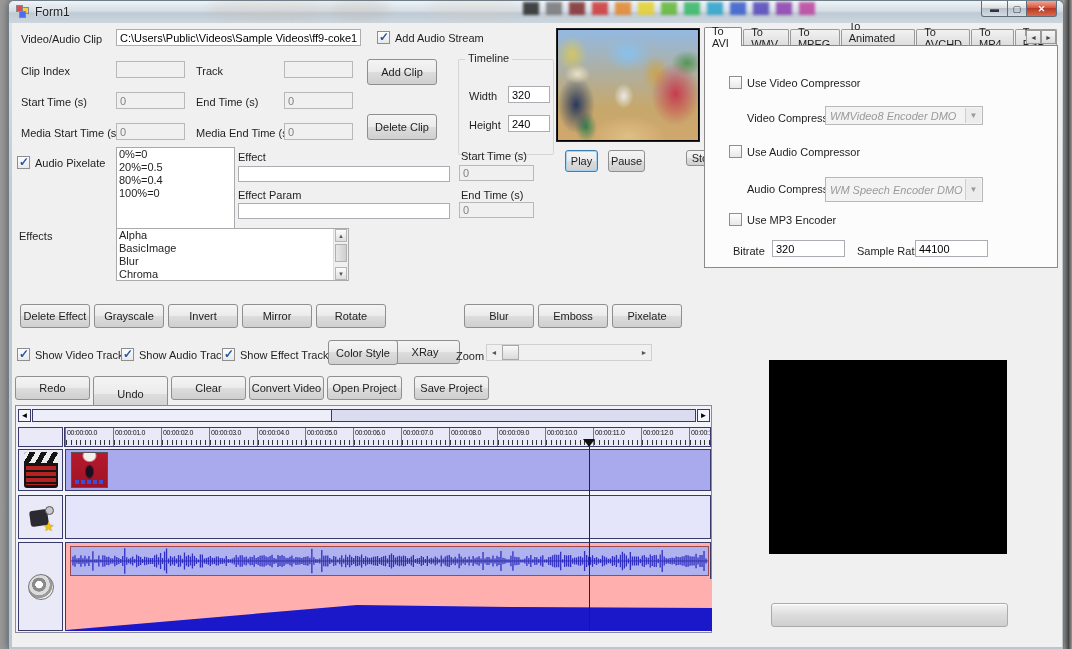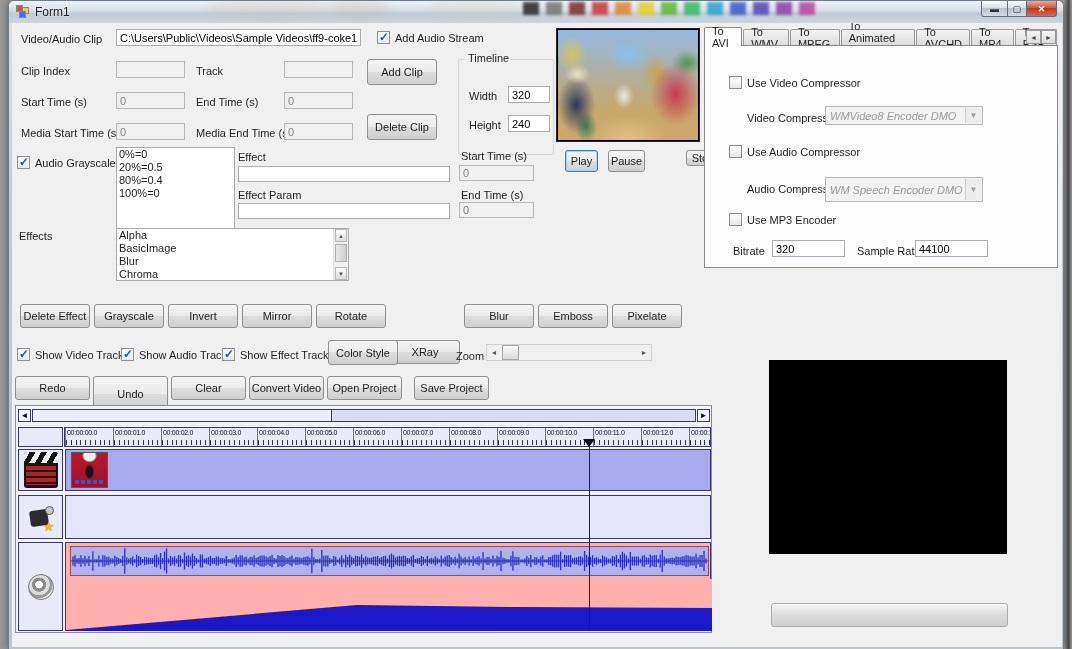--- a/index.html
+++ b/index.html
@@ -203,21 +203,21 @@
       <input class="tbx dis" style="left: 272px; top: 69px; width: 69px; height: 17px;" value="0">
 
       <div class="lbl" style="left:9px;top:104px">Media Start Time (s)</div>
       <input class="tbx dis" style="left: 104px; top: 100px; width: 69px; height: 17px;" value="0">
       <div class="lbl" style="left:184px;top:104px">Media End Time (s)</div>
       <input class="tbx dis" style="left: 272px; top: 100px; width: 69px; height: 17px;" value="0">
       <button class="btn abs" style="left:355px;top:91px;width:70px;height:26px">Delete Clip</button>
 
       <div class="cb" style="left:5px;top:133px">
         <span class="box checked"></span>
-        <span>Audio Grayscale</span>
+        <span>Audio Pixelate</span>
       </div>
       <div class="listbox" style="left:104px;top:124px;width:119px;height:82px">
           <div class="row">0%=0</div>
           <div class="row">20%=0.5</div>
           <div class="row">80%=0.4</div>
           <div class="row">100%=0</div>
         </div>
 
       <div class="lbl" style="left:226px;top:128px">Effect</div>
       <input class="tbx" style="left: 226px; top: 143px; width: 212px; height: 16px;" value="">

